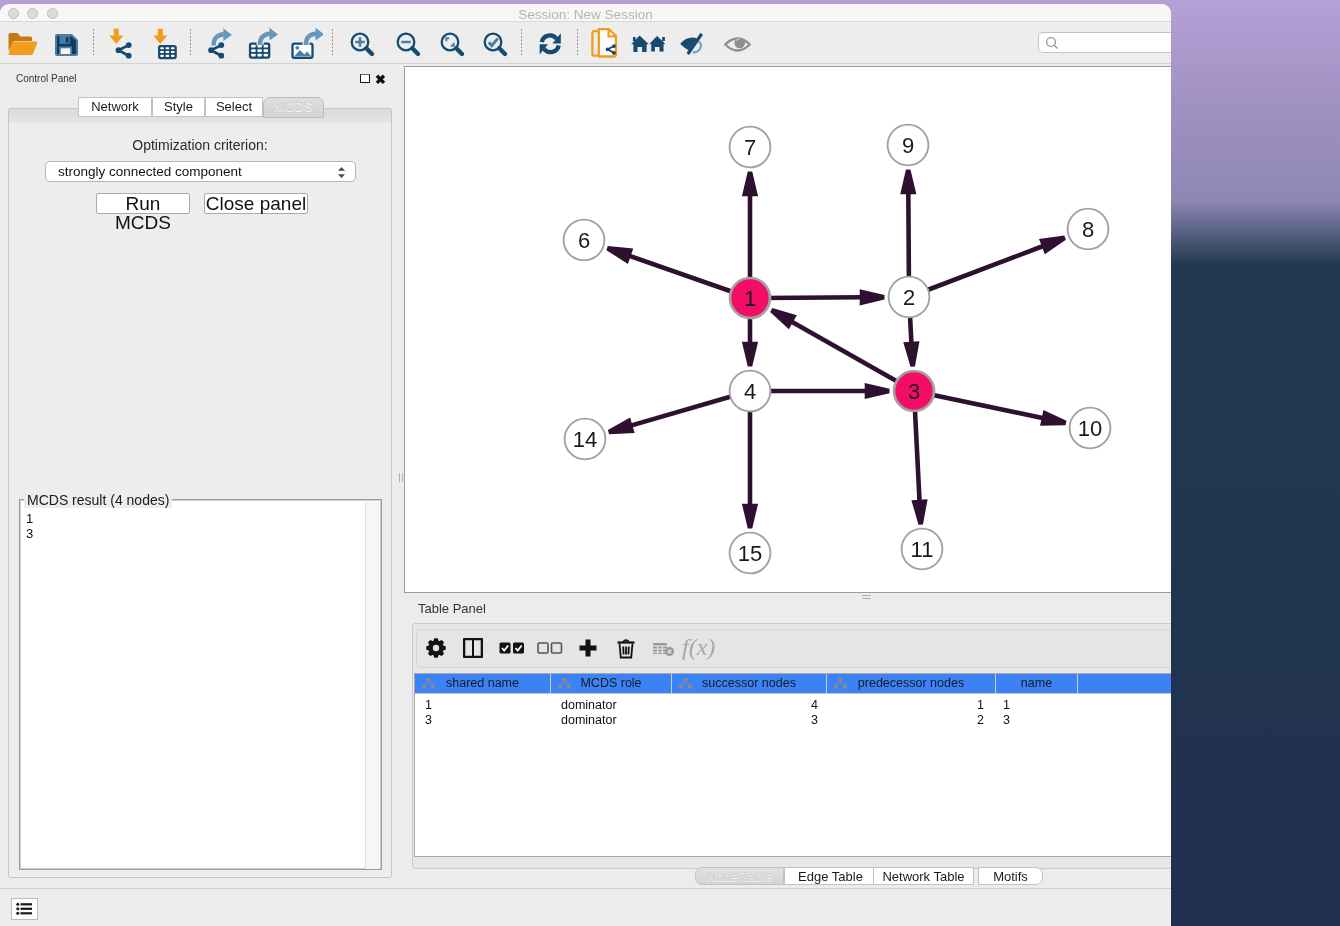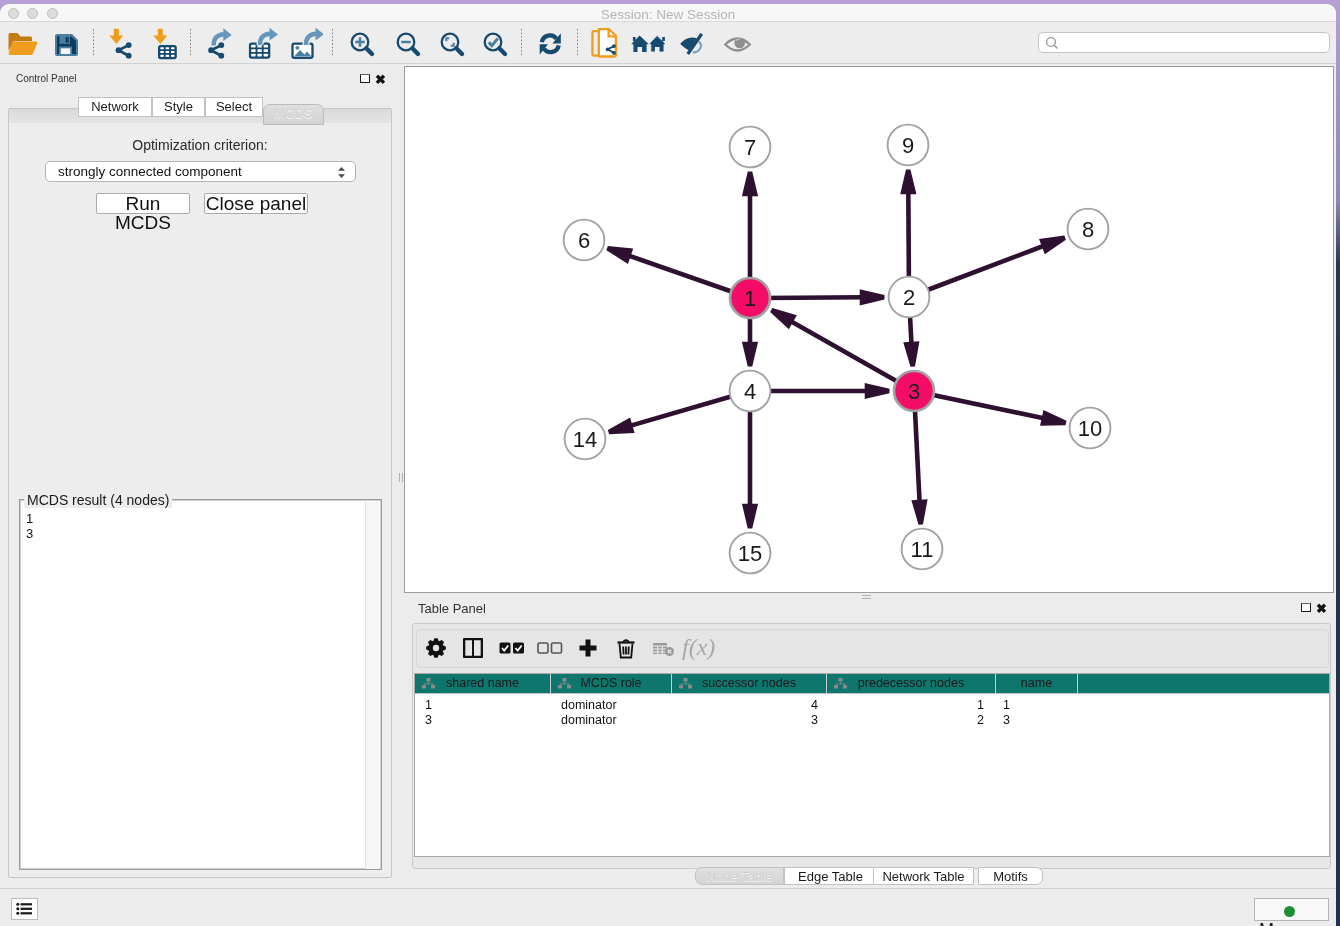--- a/index.html
+++ b/index.html
@@ -1,35 +1,35 @@
 <!DOCTYPE html>
 <html><head>
 <meta charset="utf-8">
 <style>
 * { margin:0; padding:0; box-sizing:border-box; }
 html,body { width:1340px; height:926px; overflow:hidden; }
 body { font-family:"Liberation Sans", sans-serif; background:linear-gradient(180deg,#b6a0d5 0,#a393c5 90px,#8e87b4 200px,#22394f 265px,#20304f 926px); }
-#window { position:absolute; left:0; top:4px; width:1336px; height:922px; background:#ececec; border-radius:9px 9px 0 0; overflow:hidden; }
+#window { position:absolute; left:0; top:4px; width:1171px; height:922px; background:#ececec; border-radius:9px 9px 0 0; overflow:hidden; }
 #titlebar { position:absolute; left:0; top:0; width:100%; height:18px; background:#f7f7f7; border-bottom:1px solid #d8d8d8; border-radius:9px 9px 0 0; }
 .tl { position:absolute; top:4px; width:11px; height:11px; border-radius:50%; background:#dcdcdc; border:1px solid #bebebe; }
 #titlebar .t1{left:8px;} #titlebar .t2{left:27px;} #titlebar .t3{left:47px;}
 #wtitle { position:absolute; top:3px; left:0; width:100%; text-align:center; font-size:13.5px; color:#b4b4b4; }
 #toolbar { position:absolute; left:0; top:18px; width:100%; height:42px; background:#ededed; border-bottom:1px solid #d2d2d2; }
 .tbi { position:absolute; }
 .tsep { position:absolute; top:7px; height:28px; width:1px; background-image:linear-gradient(#8a8a8a 1.5px, transparent 1.5px); background-size:1px 3.5px; }
 #searchbox { position:absolute; left:1038px; top:10px; width:292px; height:21px; background:#fff; border:1px solid #c4c4c4; border-radius:5px; }
 #main { position:absolute; left:0; top:60px; width:100%; height:824px; background:#ececec; }
 
 
 #cp-title { position:absolute; left:16px; top:9px; font-size:10px; color:#333; }
 #cp-max { position:absolute; left:360px; top:10px; width:10px; height:9px; border:1.5px solid #1a1a1a; border-top-color:#666; background:#fff; }
 #cp-close { position:absolute; left:375px; top:8px; font-size:13px; font-weight:bold; color:#111; }
 #cp-tabs { position:absolute; left:78px; top:33px; height:20px; font-size:13px; color:#1a1a1a; z-index:5; }
 .cptab { position:absolute; top:0; height:20px; background:#fff; border:1px solid #c2c2c2; text-align:center; line-height:18px; }
-.cptab.sel { background:linear-gradient(#dfdfdf,#d3d3d3); color:#ced2d5; text-shadow:0 1px 0 #f8f8f8; border-radius:7px 7px 0 0; border-color:#bcbcbc; height:21px;margin-top:7px; }
+.cptab.sel { background:linear-gradient(#dfdfdf,#d3d3d3); color:#ced2d5; text-shadow:0 1px 0 #f8f8f8; border-radius:7px 7px 0 0; border-color:#bcbcbc; height:21px; }
 #cp-panel { position:absolute; left:8px; top:44px; width:384px; height:770px; background:#ededed; border:1px solid #c6c6c6; border-radius:2px; }
 #cp-strip { position:absolute; left:0; top:0; width:100%; height:14px; background:linear-gradient(#dadada,#e4e4e4); }
 #opt-label { position:absolute; left:0; top:28px; width:100%; text-align:center; font-size:14px; color:#2a2a2a; }
 #opt-select { position:absolute; left:36px; top:52px; width:311px; height:21px; background:#fff; border:1px solid #b5b5b5; border-radius:5px; font-size:13.5px; color:#111; line-height:19px; padding-left:12px; }
 .btn { position:absolute; top:84px; height:21px; background:#fff; border:1px solid #ababab; border-radius:2px; font-size:19px; color:#111; text-align:center; line-height:19px; }
 #mcds-box { position:absolute; left:10px; top:390px; width:363px; height:371px; border:1px solid #9b9b9b; }
 #mcds-label { position:absolute; left:4px; top:-8px; background:#ededed; padding:0 3px; font-size:14px; color:#1a1a1a; }
 #mcds-text { position:absolute; left:0px; top:0px; width:361px; height:369px; background:#fff; border:1px solid #cfcfcf; font-size:13px; color:#111; padding:10px 0 0 5px; line-height:15px; }
 #mcds-scroll { position:absolute; right:1px; top:1px; width:14px; height:367px; background:#f6f6f6; border-left:1px solid #e2e2e2; }
 
@@ -40,21 +40,21 @@
 .nfl { position:absolute; top:4.5px; }
 #netsvgwrap { position:absolute; left:0px; top:21px; width:928px; height:504px; background:#fff; }
 
 
 #tp-title { position:absolute; left:418px; top:537px; font-size:13px; color:#333; }
 #tp-max { position:absolute; left:1301px; top:539px; width:10px; height:9px; border:1.5px solid #1a1a1a; border-top-color:#666; background:#fff; }
 #tp-close { position:absolute; left:1316px; top:537px; font-size:13px; font-weight:bold; color:#111; }
 #tp-box { position:absolute; left:412px; top:559px; width:919px; height:246px; background:#e7e7e7; border:1px solid #cacaca; border-radius:3px; }
 #tp-toolbar { position:absolute; left:3px; top:5px; width:913px; height:39px; background:#e5e5e5; border:1px solid #d6d6d6; border-radius:4px; }
 #tp-table { position:absolute; left:1px; top:49px; width:916px; height:184px; background:#fff; border:1px solid #a8a8a8; }
-#tp-header { position:absolute; left:0; top:0; width:100%; height:20px; background:#0f766e; border-bottom:1px solid #c4c4c4; font-size:12.5px; color:#1a1a1a; }
+#tp-header { position:absolute; left:0; top:0; width:100%; height:20px; background:#3b82f6; border-bottom:1px solid #c4c4c4; font-size:12.5px; color:#1a1a1a; }
 .th { position:absolute; top:0; height:19px; border-right:1px solid #cccccc; text-align:center; line-height:19px; }
 .hicon { position:absolute; left:7px; top:4px; }
 .tr { position:absolute; left:0; width:100%; height:15px; font-size:12.5px; color:#111; }
 .td { position:absolute; top:0; height:15px; line-height:15px; }
 .tptab { position:absolute; top:243px; height:18px; background:#fff; border:1px solid #c2c2c2; text-align:center; line-height:17px; font-size:13px; color:#1a1a1a; }
 .tptab.sel { background:linear-gradient(#e0e0e0,#d4d4d4); color:#cdd1d4; text-shadow:0 1px 0 #f5f5f5; border-radius:7px 0 0 7px; }
 
 #statusbar { position:absolute; left:0; top:884px; width:100%; height:38px; background:#ececec; border-top:1px solid #cfcfcf; }
 #sb-listbtn { position:absolute; left:11px; top:9px; width:27px; height:22px; background:#fdfdfd; border:1px solid #bcbcbc; }
 #sb-mem { position:absolute; left:1254px; top:9px; width:75px; height:23px; background:#f8f8f8; border:1px solid #b4b4b4; font-size:18px; color:#111; text-align:center; line-height:21px; }

